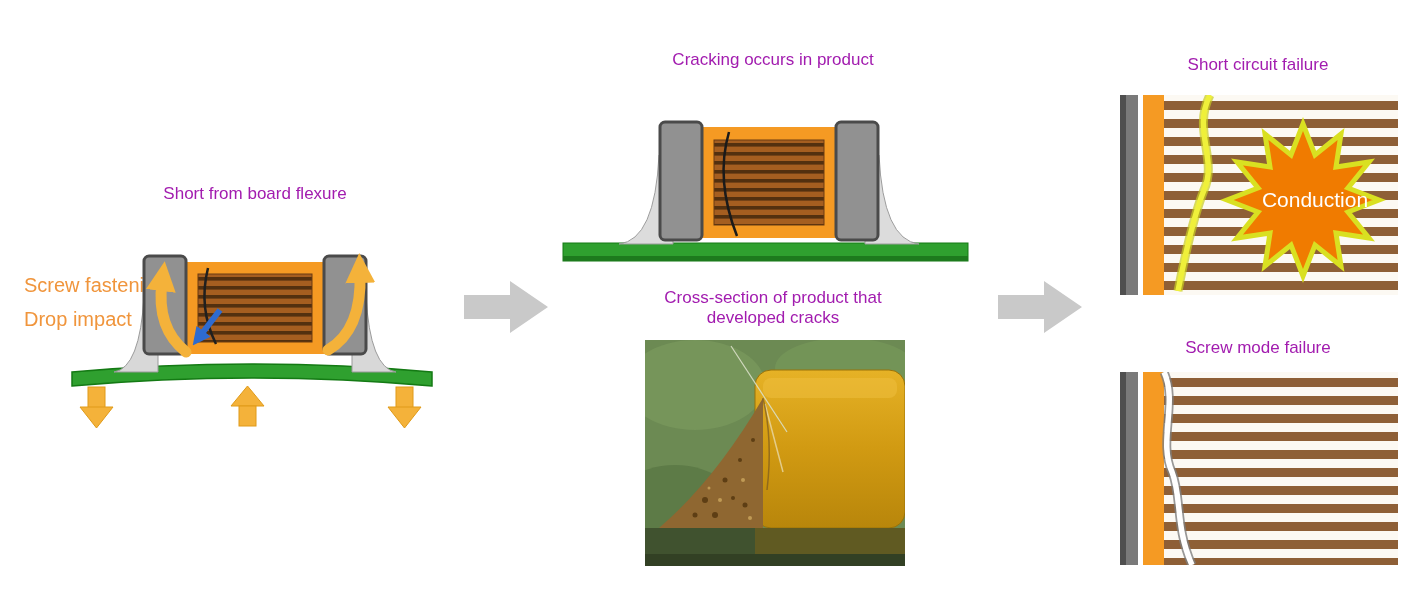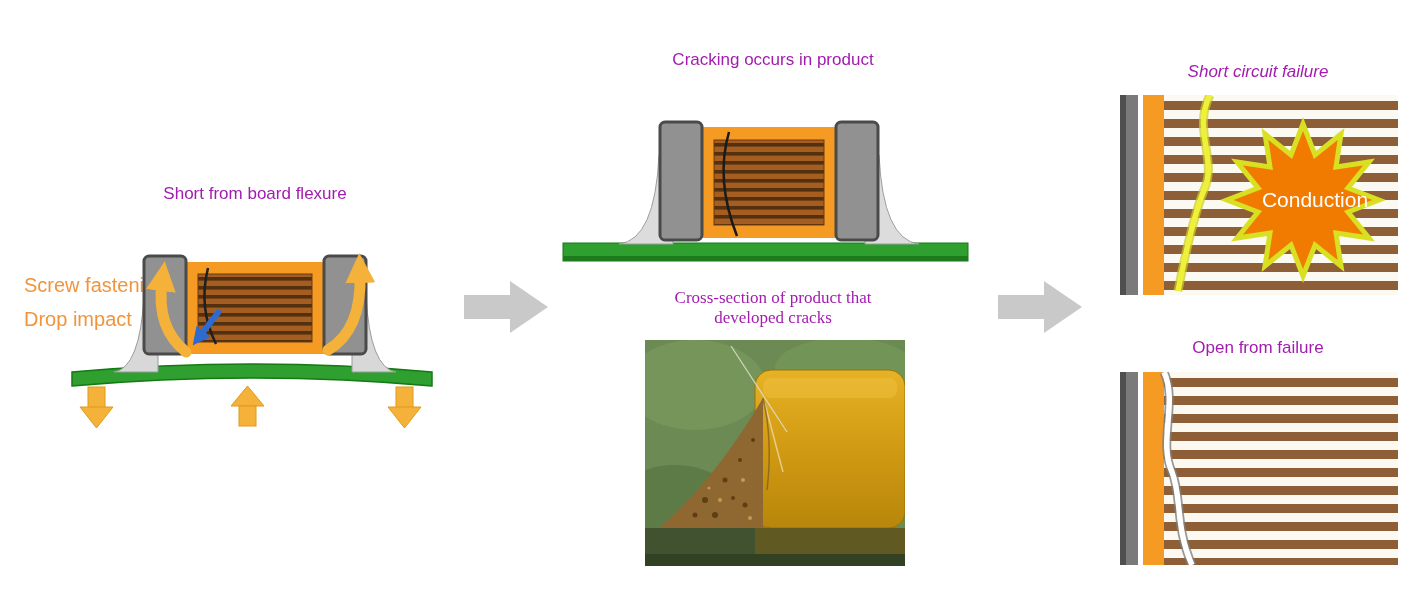--- a/index.html
+++ b/index.html
@@ -94,21 +94,21 @@
     <path d="M364,134 Q328,130 324,45 L310,45 L310,134 Z" fill="#DCDCDC" stroke="#9C9C9C" stroke-width="1"></path>
 
     <rect x="143" y="17" width="142" height="111" fill="#F59A23"></rect>
     <rect x="159" y="30" width="110" height="85" fill="url(#lam2)" stroke="#6B3A12" stroke-width="1"></rect>
     <rect x="105" y="12" width="42" height="118" rx="5" fill="#919191" stroke="#4a4a4a" stroke-width="3"></rect>
     <rect x="281" y="12" width="42" height="118" rx="5" fill="#919191" stroke="#4a4a4a" stroke-width="3"></rect>
 
     <path d="M174,22 Q160,70 182,126" fill="none" stroke="#1a1a1a" stroke-width="2.5"></path>
   </svg>
 
-  <div class="abs title" style="left:620px;top:288px;width:306px;font-family:Liberation Serif, serif;">
+  <div class="abs title" style="left:620px;top:288px;width:306px;">
     <div>Cross-section of product that</div>
     <div>developed cracks</div>
   </div>
 
   <svg class="abs" style="left:645px;top:340px;" width="260" height="226" viewBox="0 0 260 226">
     <defs>
       <linearGradient id="gold" x1="0" y1="0" x2="0" y2="1">
         <stop offset="0" stop-color="#E6B226"></stop>
         <stop offset="0.5" stop-color="#D19A12"></stop>
         <stop offset="1" stop-color="#B8860B"></stop>
@@ -147,21 +147,21 @@
     </g>
     <rect x="0" y="188" width="260" height="38" fill="#40522F"></rect>
     <rect x="110" y="188" width="150" height="26" fill="#7A6018" opacity="0.55"></rect>
     <rect x="0" y="214" width="260" height="12" fill="#2E3C22" opacity="0.8"></rect>
   </svg>
 
   <svg class="abs" style="left:998px;top:281px;" width="84" height="52" viewBox="0 0 84 52">
     <polygon points="0,14 46,14 46,0 84,26 46,52 46,38 0,38" fill="#C9C9C9"></polygon>
   </svg>
 
-  <div class="abs title" style="left:1128px;top:62px;width:260px;font-style:italic;">Short circuit failure</div>
+  <div class="abs title" style="left:1128px;top:55px;width:260px;">Short circuit failure</div>
 
   <svg class="abs" style="left:1120px;top:95px;" width="278" height="200" viewBox="0 0 278 200">
     <defs>
       <pattern id="bars1" x="0" y="6" width="20" height="18" patternUnits="userSpaceOnUse">
         <rect width="20" height="9" fill="#8E5F36"></rect>
       </pattern>
     </defs>
     <rect width="278" height="200" fill="#FCF9F3"></rect>
     <rect x="0" y="0" width="6" height="200" fill="#4F4F4F"></rect>
     <rect x="6" y="0" width="12" height="200" fill="#7A7A7A"></rect>
@@ -171,21 +171,21 @@
 
     <g>
       <path d="M90,0 C72,35 98,65 84,95 C74,120 66,155 58,196" fill="none" stroke="#C8CC20" stroke-width="9" opacity="0.7"></path>
       <path d="M90,0 C72,35 98,65 84,95 C74,120 66,155 58,196" fill="none" stroke="#EFF03A" stroke-width="5.5"></path>
     </g>
 
     <polygon points="183,29 195,60 221,39 216,72 249,67 228,93 259,105 228,117 249,143 216,138 221,171 195,150 183,181 171,150 145,171 150,138 117,143 138,117 107,105 138,93 117,67 150,72 145,39 171,60" fill="#F07B00" stroke="#D9E021" stroke-width="5" stroke-linejoin="miter"></polygon>
     <text x="195" y="112" text-anchor="middle" font-size="21" fill="#FFFFFF" font-family="Liberation Sans, DejaVu Sans, sans-serif">Conduction</text>
   </svg>
 
-  <div class="abs title" style="left:1128px;top:338px;width:260px;">Open from failure</div>
+  <div class="abs title" style="left:1128px;top:338px;width:260px;">Screw mode failure</div>
 
   <svg class="abs" style="left:1120px;top:372px;" width="278" height="193" viewBox="0 0 278 193">
     <defs>
       <pattern id="bars2" x="0" y="6" width="20" height="18" patternUnits="userSpaceOnUse">
         <rect width="20" height="9" fill="#8E5F36"></rect>
       </pattern>
     </defs>
     <rect width="278" height="193" fill="#FCF9F3"></rect>
     <rect x="0" y="0" width="6" height="193" fill="#4F4F4F"></rect>
     <rect x="6" y="0" width="12" height="193" fill="#7A7A7A"></rect>

